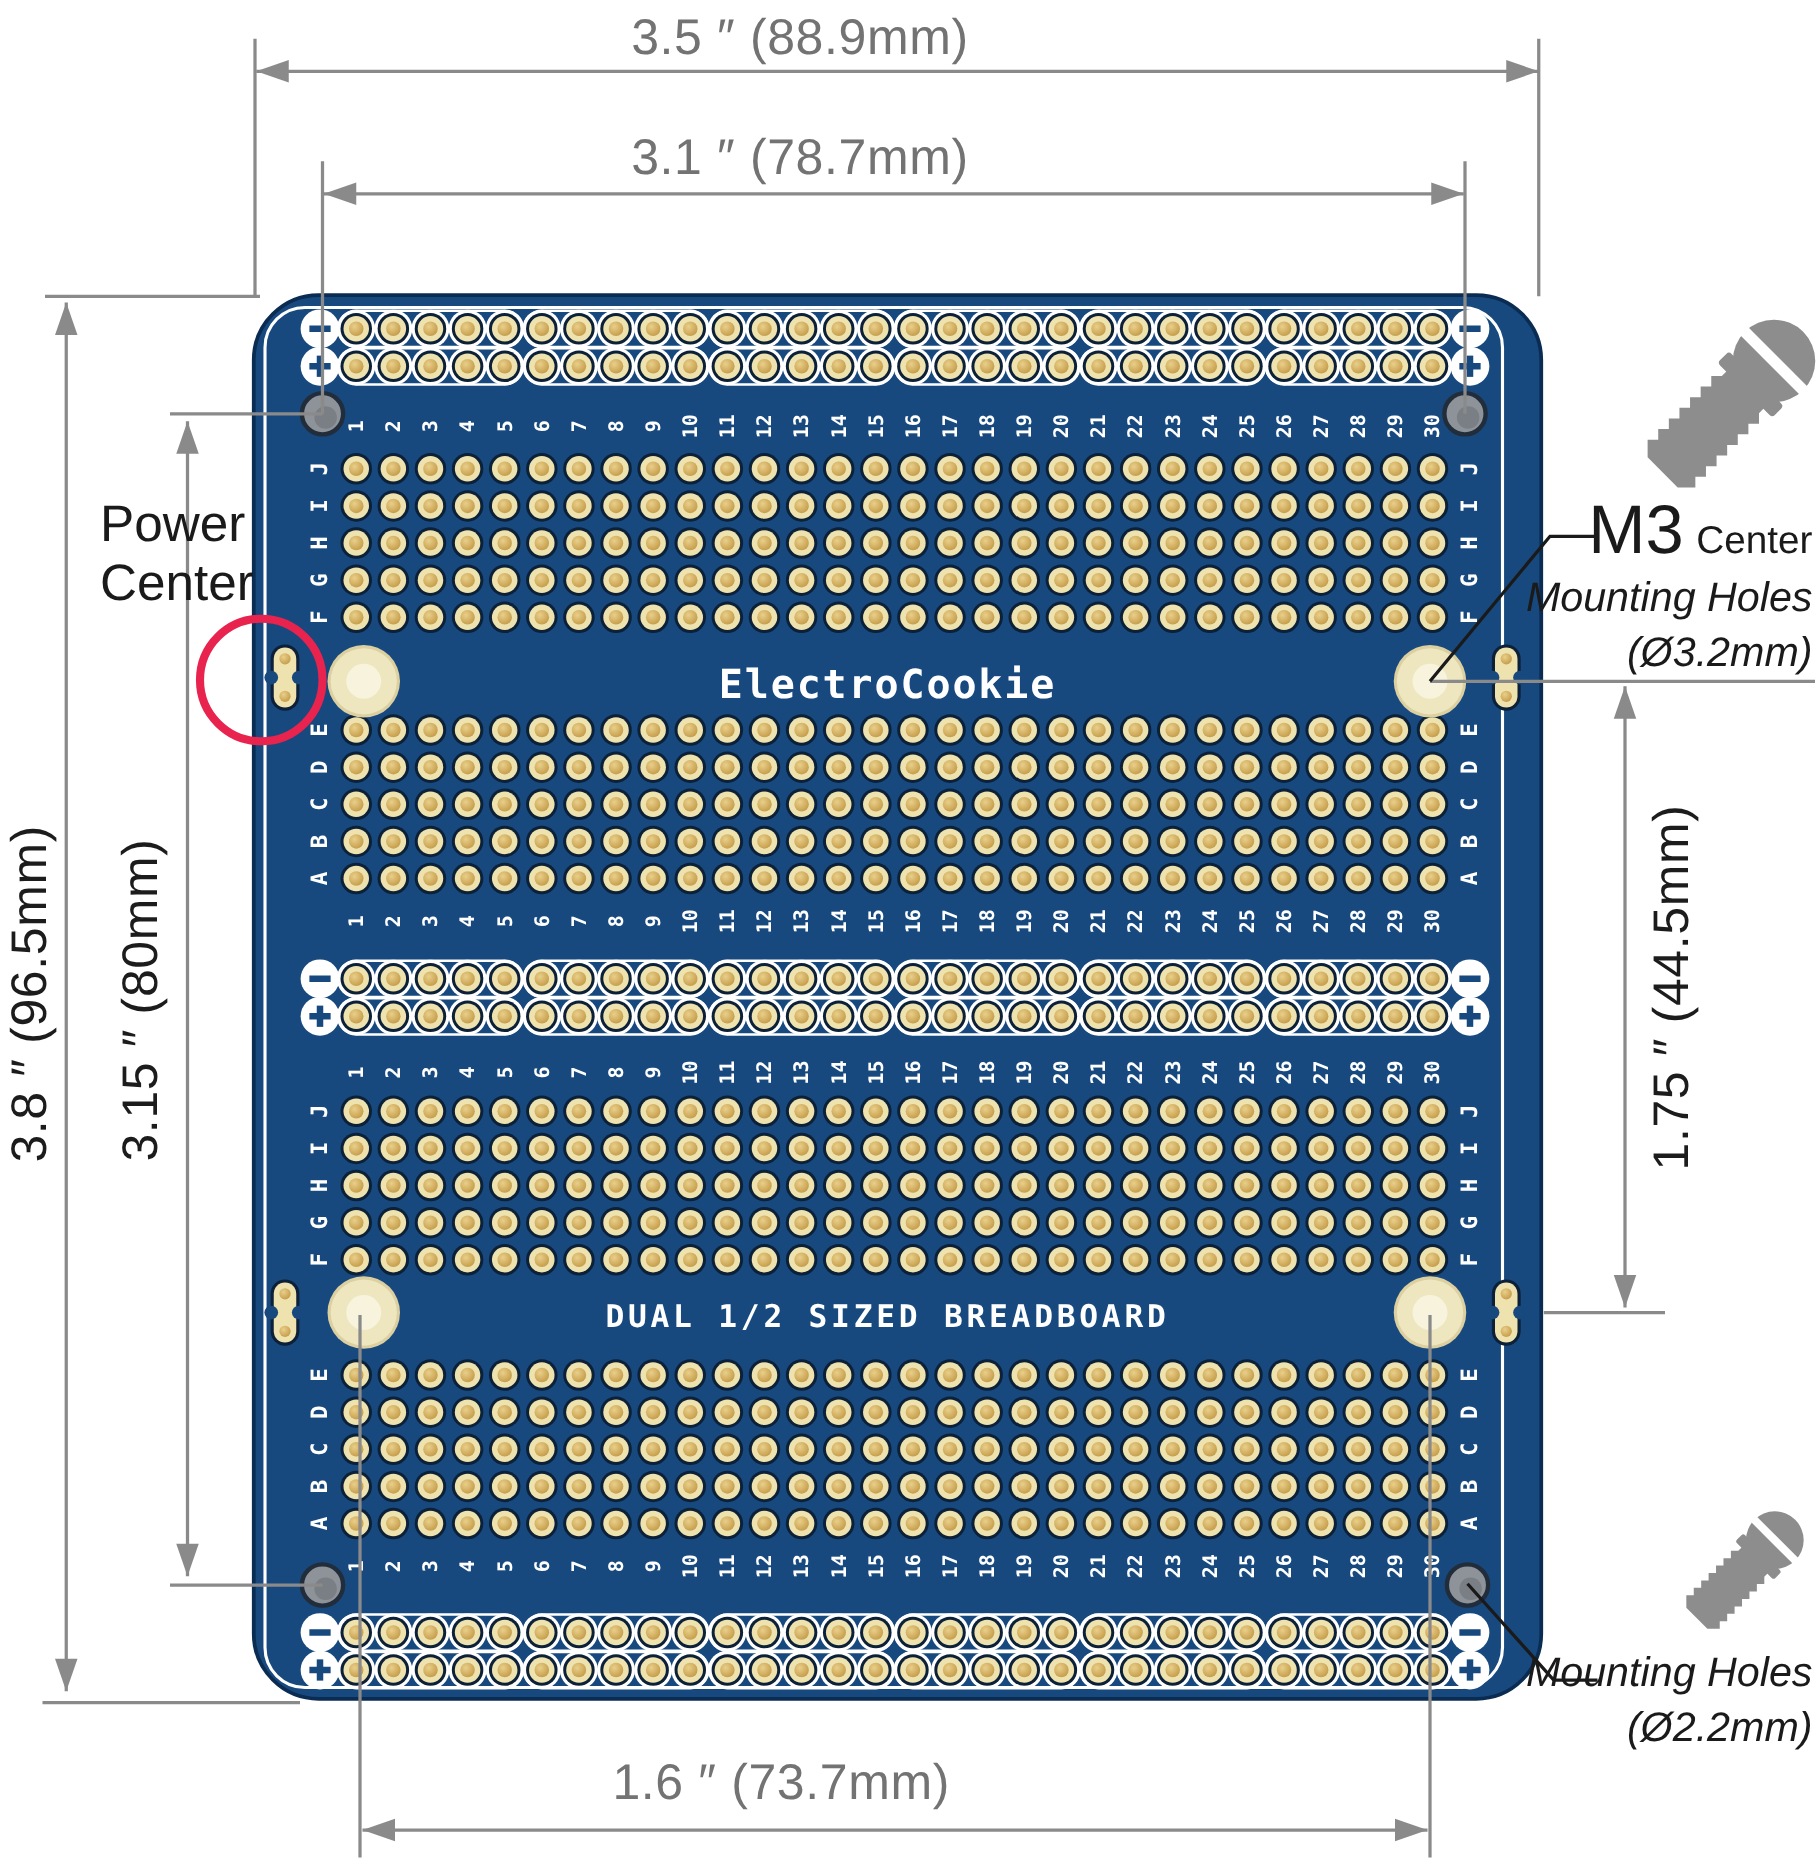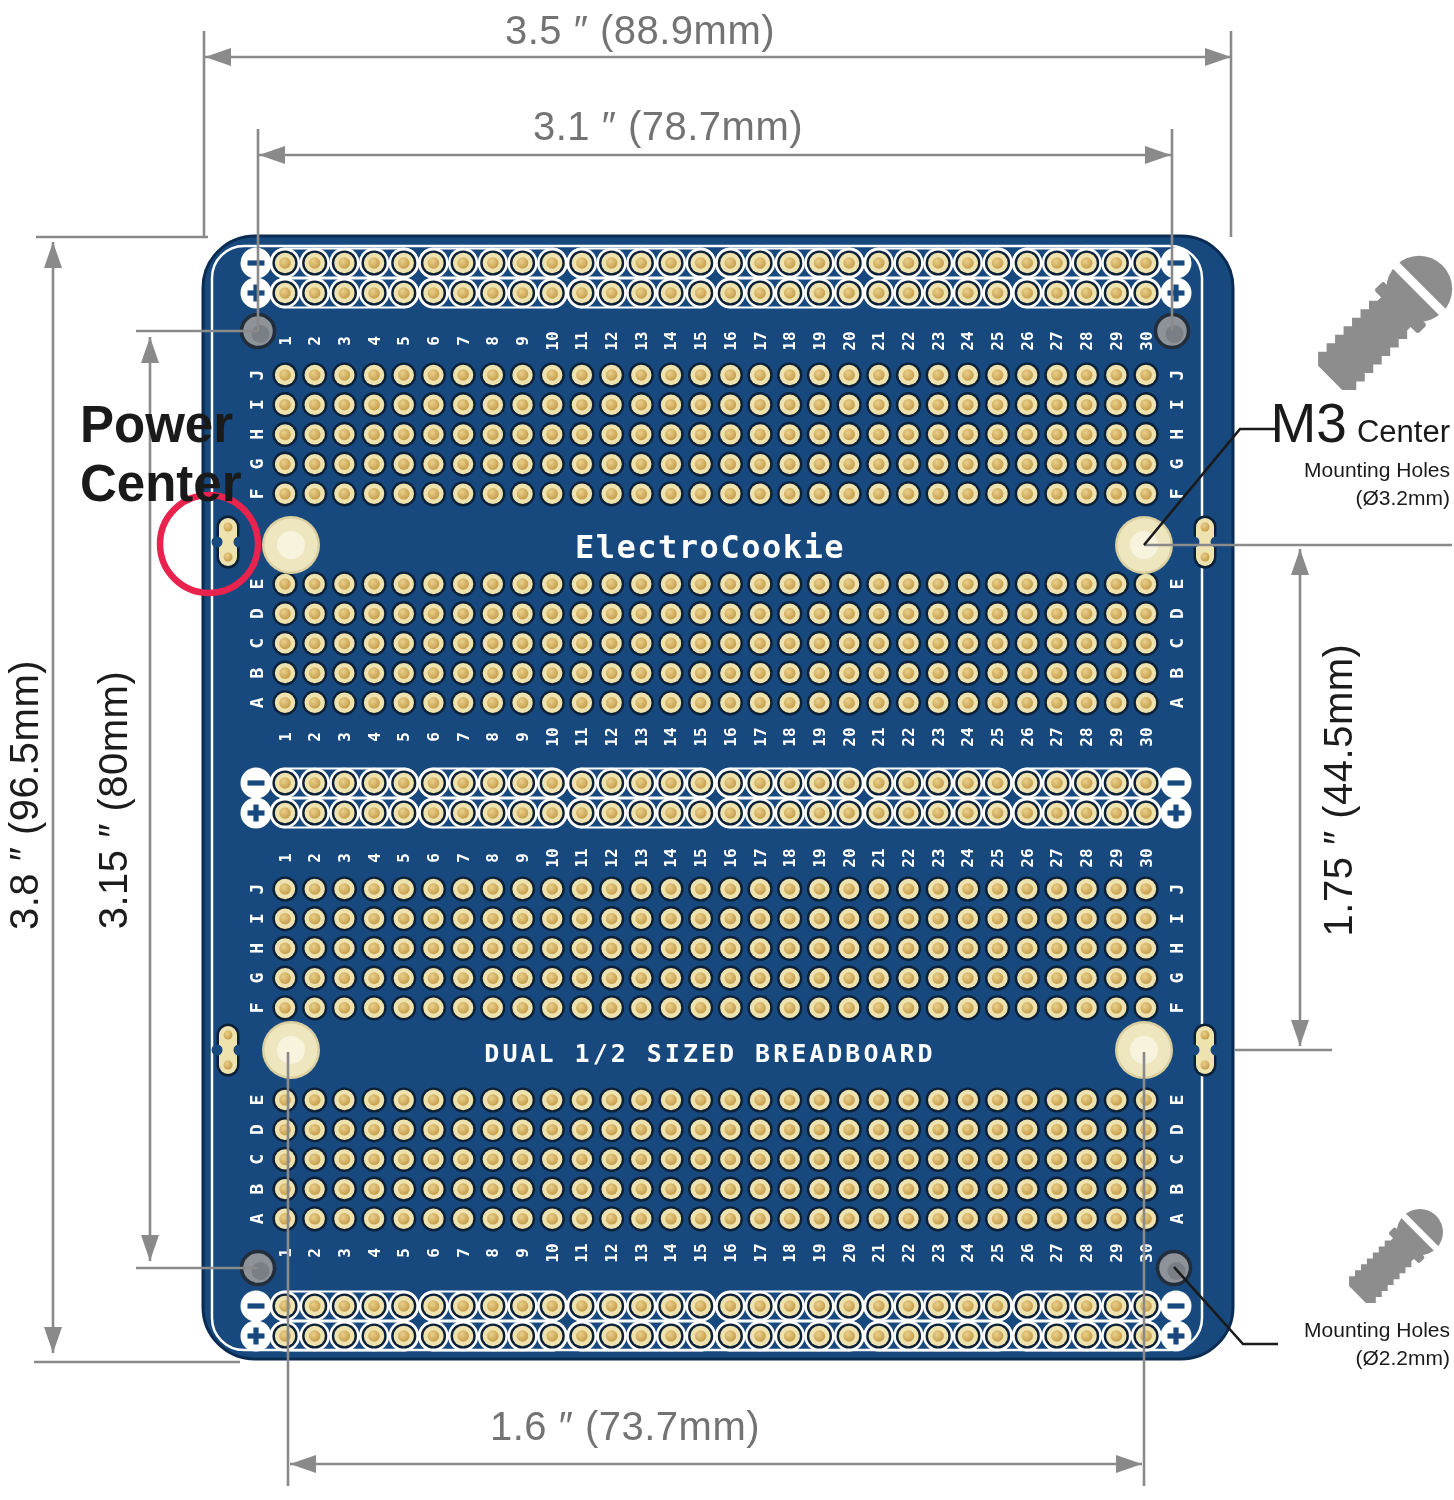--- a/index.html
+++ b/index.html
@@ -9,26 +9,26 @@
   svg .num{font:bold 16px "DejaVu Sans Mono",monospace;fill:#ffffff;}
   svg .ltr{font:bold 18px "DejaVu Sans Mono",monospace;fill:#ffffff;}
   svg .brand{font:bold 32px "DejaVu Sans Mono",monospace;fill:#ffffff;letter-spacing:1.5px;}
   svg .blabel{font:bold 25px "DejaVu Sans Mono",monospace;fill:#ffffff;letter-spacing:3px;}
   .dim-label-h{position:absolute;transform:translateX(-50%);font-size:40px;color:#737373;
                white-space:nowrap;letter-spacing:.5px;}
   .dim-label-v{position:absolute;width:0;height:0;}
   .dim-label-v > span{display:inline-block;white-space:nowrap;font-size:40px;color:#1c1c1c;
                letter-spacing:.5px;transform:translate(-50%,-50%) rotate(-90deg);}
   .note{position:absolute;color:#1a1a1a;}
-  .note .nline{font-size:51px;line-height:1.15;font-weight:bold;}
+  .note .nline{font-size:41px;line-height:1.15;}
   .callout{position:absolute;right:4px;text-align:right;color:#1a1a1a;}
   .callout-line1{line-height:1.0;margin-bottom:5px;white-space:nowrap;}
   .callout-code{font-size:55px;}
   .callout-kind{font-size:31px;margin-left:10px;}
-  .callout-sub{font-size:21px;line-height:1.32;white-space:nowrap;}
+  .callout-sub{font-size:33px;line-height:1.32;white-space:nowrap;font-style:italic;}
 </style>
 </head>
 <body>
 
 <div class="canvas">
 
   <svg width="1454" height="1500" viewBox="0 0 1454 1500">
     <defs>
       <radialGradient id="hg" cx="38%" cy="35%" r="80%">
         <stop offset="0%" stop-color="#e9cf8a"></stop>
@@ -1333,21 +1333,21 @@
     <polyline points="1144,545 1240,429 1276,429" fill="none" stroke="#1a1a1a" stroke-width="2.6"></polyline>
     <polyline points="1174,1267 1243,1344 1278,1344" fill="none" stroke="#1a1a1a" stroke-width="2.6"></polyline>
 
     <circle cx="209" cy="544" r="49" fill="none" stroke="#E8234E" stroke-width="6.5"></circle>
 
     <use href="#screw" transform="translate(1398,310) rotate(45)"></use>
     <use href="#screw" transform="translate(1405,1247) rotate(45) scale(0.7)"></use>
   </svg>
 
   <div class="dim-label-h" style="left:640px;top:8px">3.5 ″ (88.9mm)</div>
-  <div class="dim-label-h" style="left:668px;top:104px">3.1 ″ (78.7mm)</div>
+  <div class="dim-label-h" style="left:640px;top:104px">3.1 ″ (78.7mm)</div>
   <div class="dim-label-h" style="left:625px;top:1404px">1.6 ″ (73.7mm)</div>
   <div class="dim-label-v" style="left:24px;top:795px">
     <span>3.8 ″ (96.5mm)</span>
   </div>
   <div class="dim-label-v" style="left:113px;top:800px">
     <span>3.15 ″ (80mm)</span>
   </div>
   <div class="dim-label-v" style="left:1338px;top:790px">
     <span>1.75 ″ (44.5mm)</span>
   </div>

